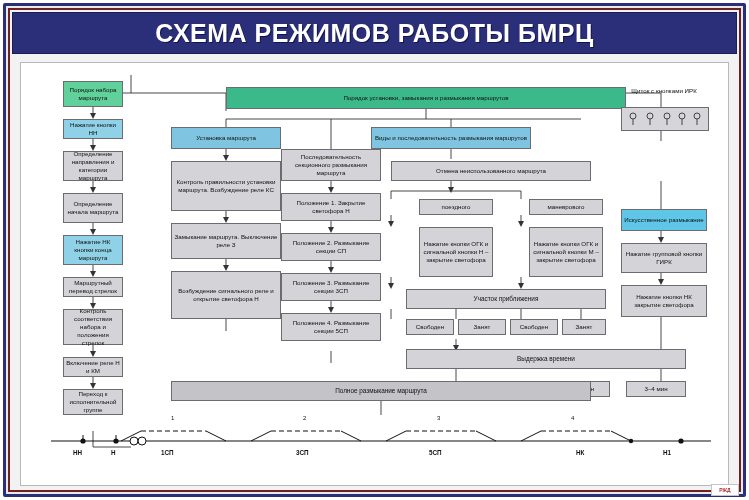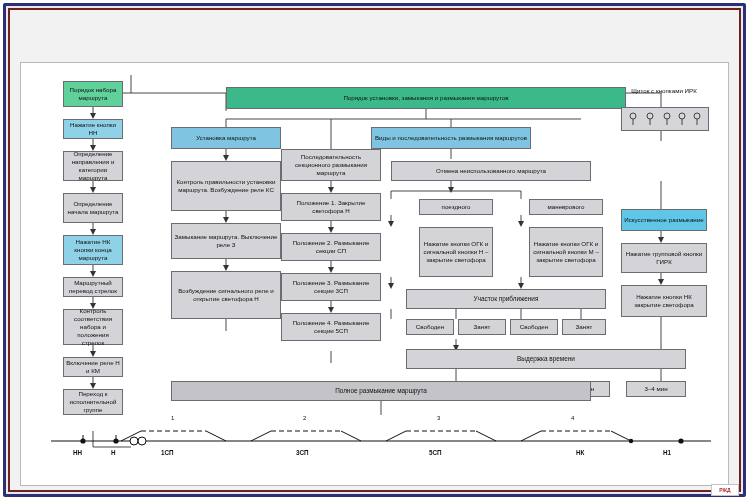--- a/index.html
+++ b/index.html
@@ -76,20 +76,23 @@
     font-size:5px;color:#b03030;font-weight:bold;
   }
 </style>
 </head>
 <body>
 
 <div id="poster">
   <div class="frame-outer"></div>
   <div class="frame-inner"></div>
 
+  <div class="title-band">
+    <div class="t">СХЕМА РЕЖИМОВ РАБОТЫ БМРЦ</div>
+  </div>
 
   <div class="canvas">
 
     <svg class="wires" viewBox="0 0 709 424">
       <g stroke="#333" stroke-width="0.9" fill="none">
 
         <path d="M72 44 L72 54"></path>
           <path d="M72 76 L72 86"></path>
           <path d="M72 118 L72 128"></path>
         <path d="M72 160 L72 170"></path>

